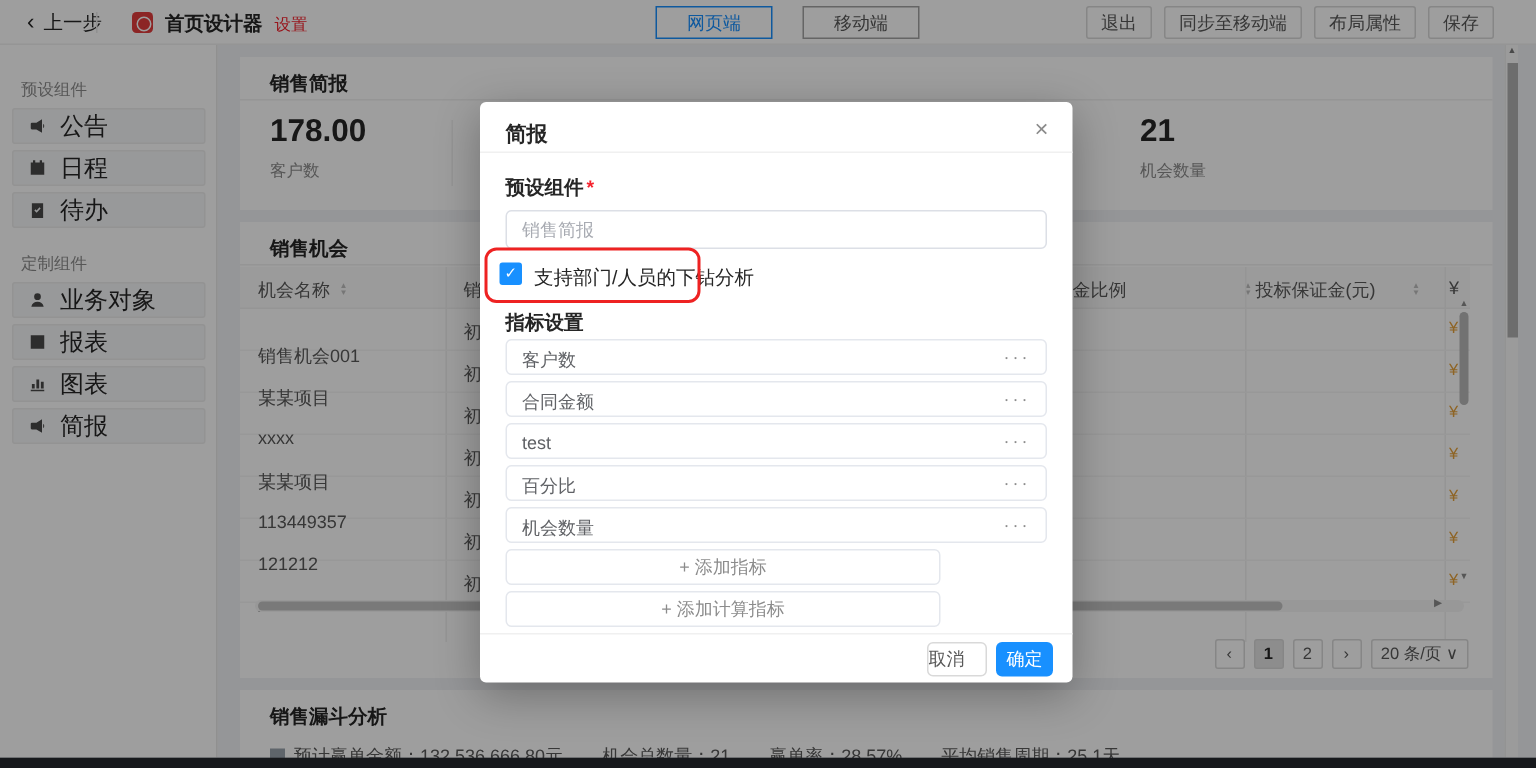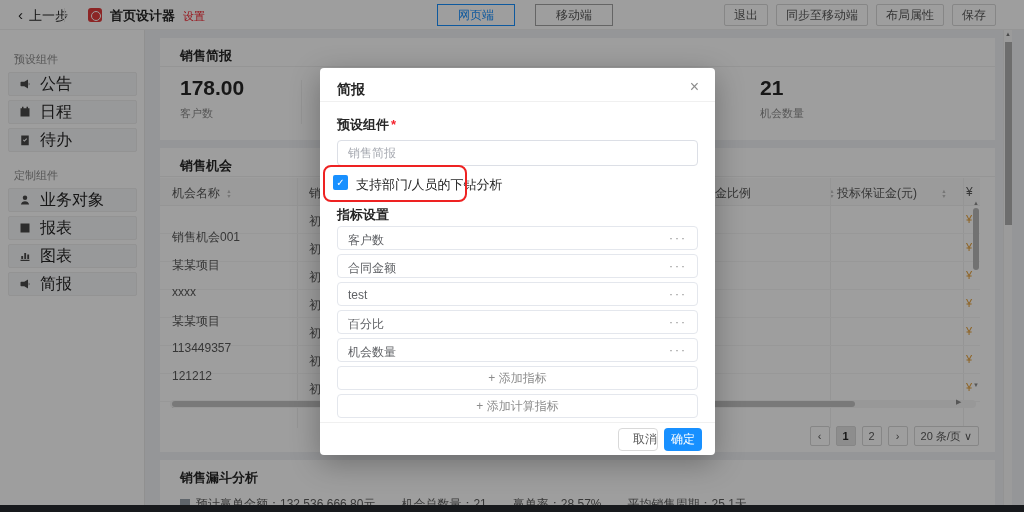--- a/index.html
+++ b/index.html
@@ -76,23 +76,23 @@
   .m-div { position:absolute; left:0; top:33px; width:100%; height:1px; background:#f0f0f0; }
   .m-label { position:absolute; left:17px; font-size:13px; color:#262626; font-weight:600; }
   .m-label .req { color:#f5222d; margin-left:2px; }
   .m-input { position:absolute; left:17px; top:72px; width:361px; height:26px; border:1px solid #dcdfe6; border-radius:4px; font-size:12px; color:#a8abb2; padding:0 10px; font-family:inherit; background:#fff; }
   .ann-box { position:absolute; left:3px; top:97px; width:144px; height:37px; border:2.5px solid #ee2222; border-radius:8px; z-index:25; pointer-events:none; }
   .cbx { position:absolute; left:13px; top:107px; width:15px; height:15px; background:#1890ff; border-radius:2px; color:#fff; font-size:10px; line-height:15px; text-align:center; cursor:pointer; }
   .cbx-label { position:absolute; left:36px; top:108px; font-size:13px; color:#262626;text-align:center; }
   .ind-row { position:absolute; left:17px; width:361px; height:24px; border:1px solid #e4e7ed; border-radius:4px; background:#fff; }
   .ind-row span.txt { position:absolute; left:10px; top:5px; font-size:12px; color:#606266; }
   .ind-row span.more { position:absolute; right:10px; top:4px; font-size:12px; color:#8c8c8c; letter-spacing:2px; cursor:pointer; }
-  .add-row { position:absolute; left:17px; width:361px; height:24px; line-height:22px; text-align:center; border:1px solid #e4e7ed; border-radius:4px; background:#fff; font-size:12px; color:#8c8c8c; cursor:pointer; }
+  .add-row { position:absolute; left:17px; width:290px; height:24px; line-height:22px; text-align:center; border:1px solid #e4e7ed; border-radius:4px; background:#fff; font-size:12px; color:#8c8c8c; cursor:pointer; }
   .m-footdiv { position:absolute; left:0; top:354px; width:100%; height:1px; background:#f0f0f0; }
-  .m-cancel { position:absolute; left:298px; top:360px; width:40px; height:23px; line-height:21px; text-align:right; border:1px solid #d9d9d9; border-radius:4px; background:#fff; font-size:12px; color:#595959; cursor:pointer; }
+  .m-cancel { position:absolute; left:298px; top:360px; width:40px; height:23px; line-height:21px; text-align:left; border:1px solid #d9d9d9; border-radius:4px; background:#fff; font-size:12px; color:#595959; cursor:pointer; }
   .m-ok { position:absolute; left:344px; top:360px; width:38px; height:23px; line-height:23px; text-align:center; border-radius:4px; background:#1890ff; font-size:12px; color:#fff; cursor:pointer; }
 
   .bottomstrip { position:absolute; left:0; top:505px; width:1024px; height:7px; background:#17191c; z-index:40; }
 </style>
 </head>
 <body>
 
 <div class="topbar">
   <div class="back"><span class="chev">‹</span><span>上一步</span></div>
   <div class="tb-sep"></div>

